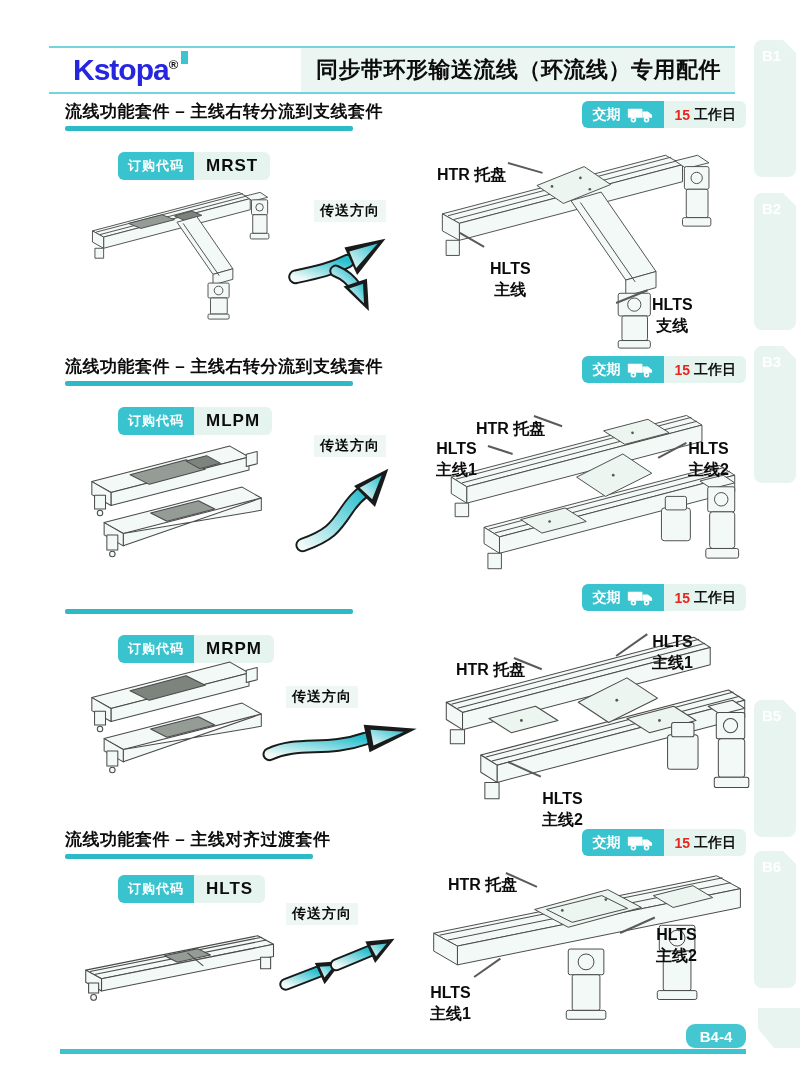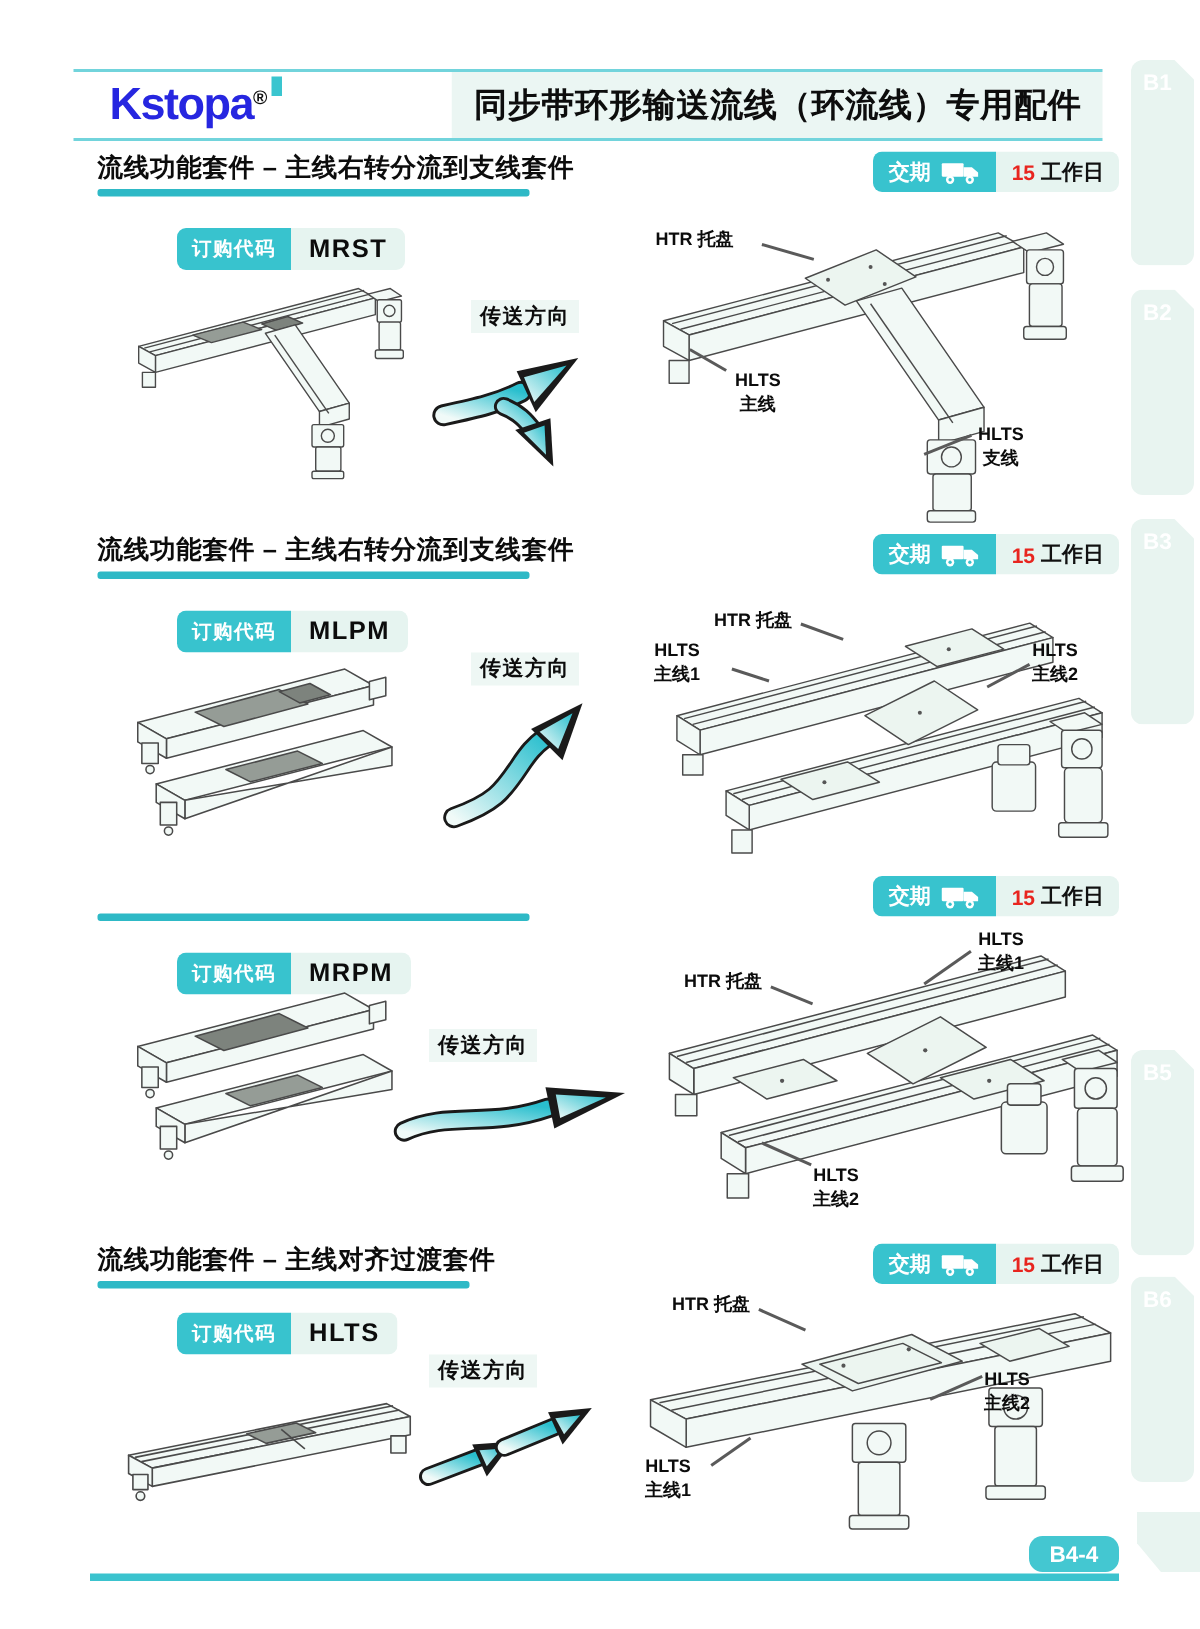--- a/index.html
+++ b/index.html
@@ -42,21 +42,21 @@
   .delivery .d-right{background:#e6f4f0;display:flex;align-items:center;padding:0 10px;font-size:14px;font-weight:bold;gap:4px;}
   .delivery .d-days{color:#e8251f;}
   .delivery .d-unit{color:#111;}
 
   .order{position:absolute;left:58px;height:28px;display:flex;border-radius:6px;overflow:hidden;}
   .order .o-left{background:#38c3ce;color:#fff;display:flex;align-items:center;padding:0 10px;font-size:13px;font-weight:bold;letter-spacing:1px;}
   .order .o-right{background:#e6f4f0;display:flex;align-items:center;padding:0 12px;font-size:17px;font-weight:bold;color:#0c0c0c;letter-spacing:1px;}
 
   .dir-label{position:absolute;font-size:14px;font-weight:bold;color:#0c0c0c;background:#eef7f4;padding:2px 6px;letter-spacing:1px;}
 
-  .dlabel{position:absolute;font-weight:bold;font-size:12px;color:#0c0c0c;line-height:1.3;white-space:nowrap;}
+  .dlabel{position:absolute;font-weight:bold;font-size:16px;color:#0c0c0c;line-height:1.3;white-space:nowrap;margin-top:13px;}
   .dlabel span{display:block;}
   .leader{position:absolute;height:1.5px;background:#5a5a5a;transform-origin:0 50%;}
 
   .drawing{position:absolute;}
   .drawing svg{display:block;width:100%;height:100%;}
 
   
   .footer-badge{position:absolute;left:686px;top:1024px;width:60px;height:24px;background:#44c7d1;
      border-radius:9px;color:#fff;font-weight:bold;font-size:15px;display:flex;align-items:center;justify-content:center;}
   .footer-bar{position:absolute;left:60px;top:1049px;width:686px;height:5px;background:#3bc3ce;}

